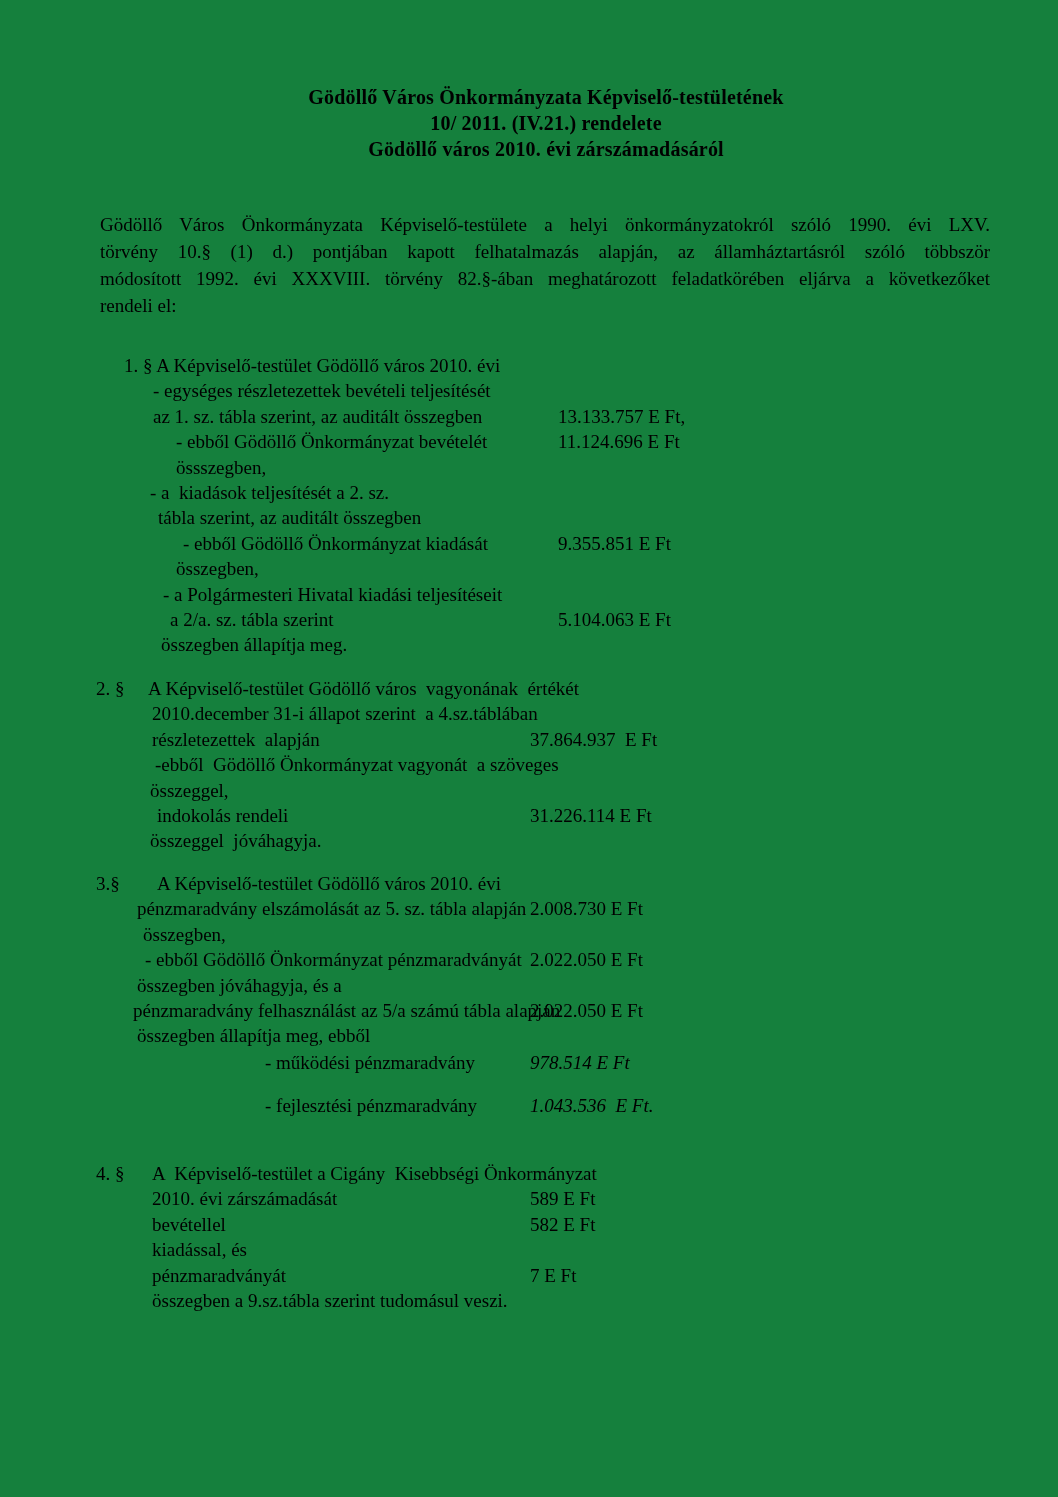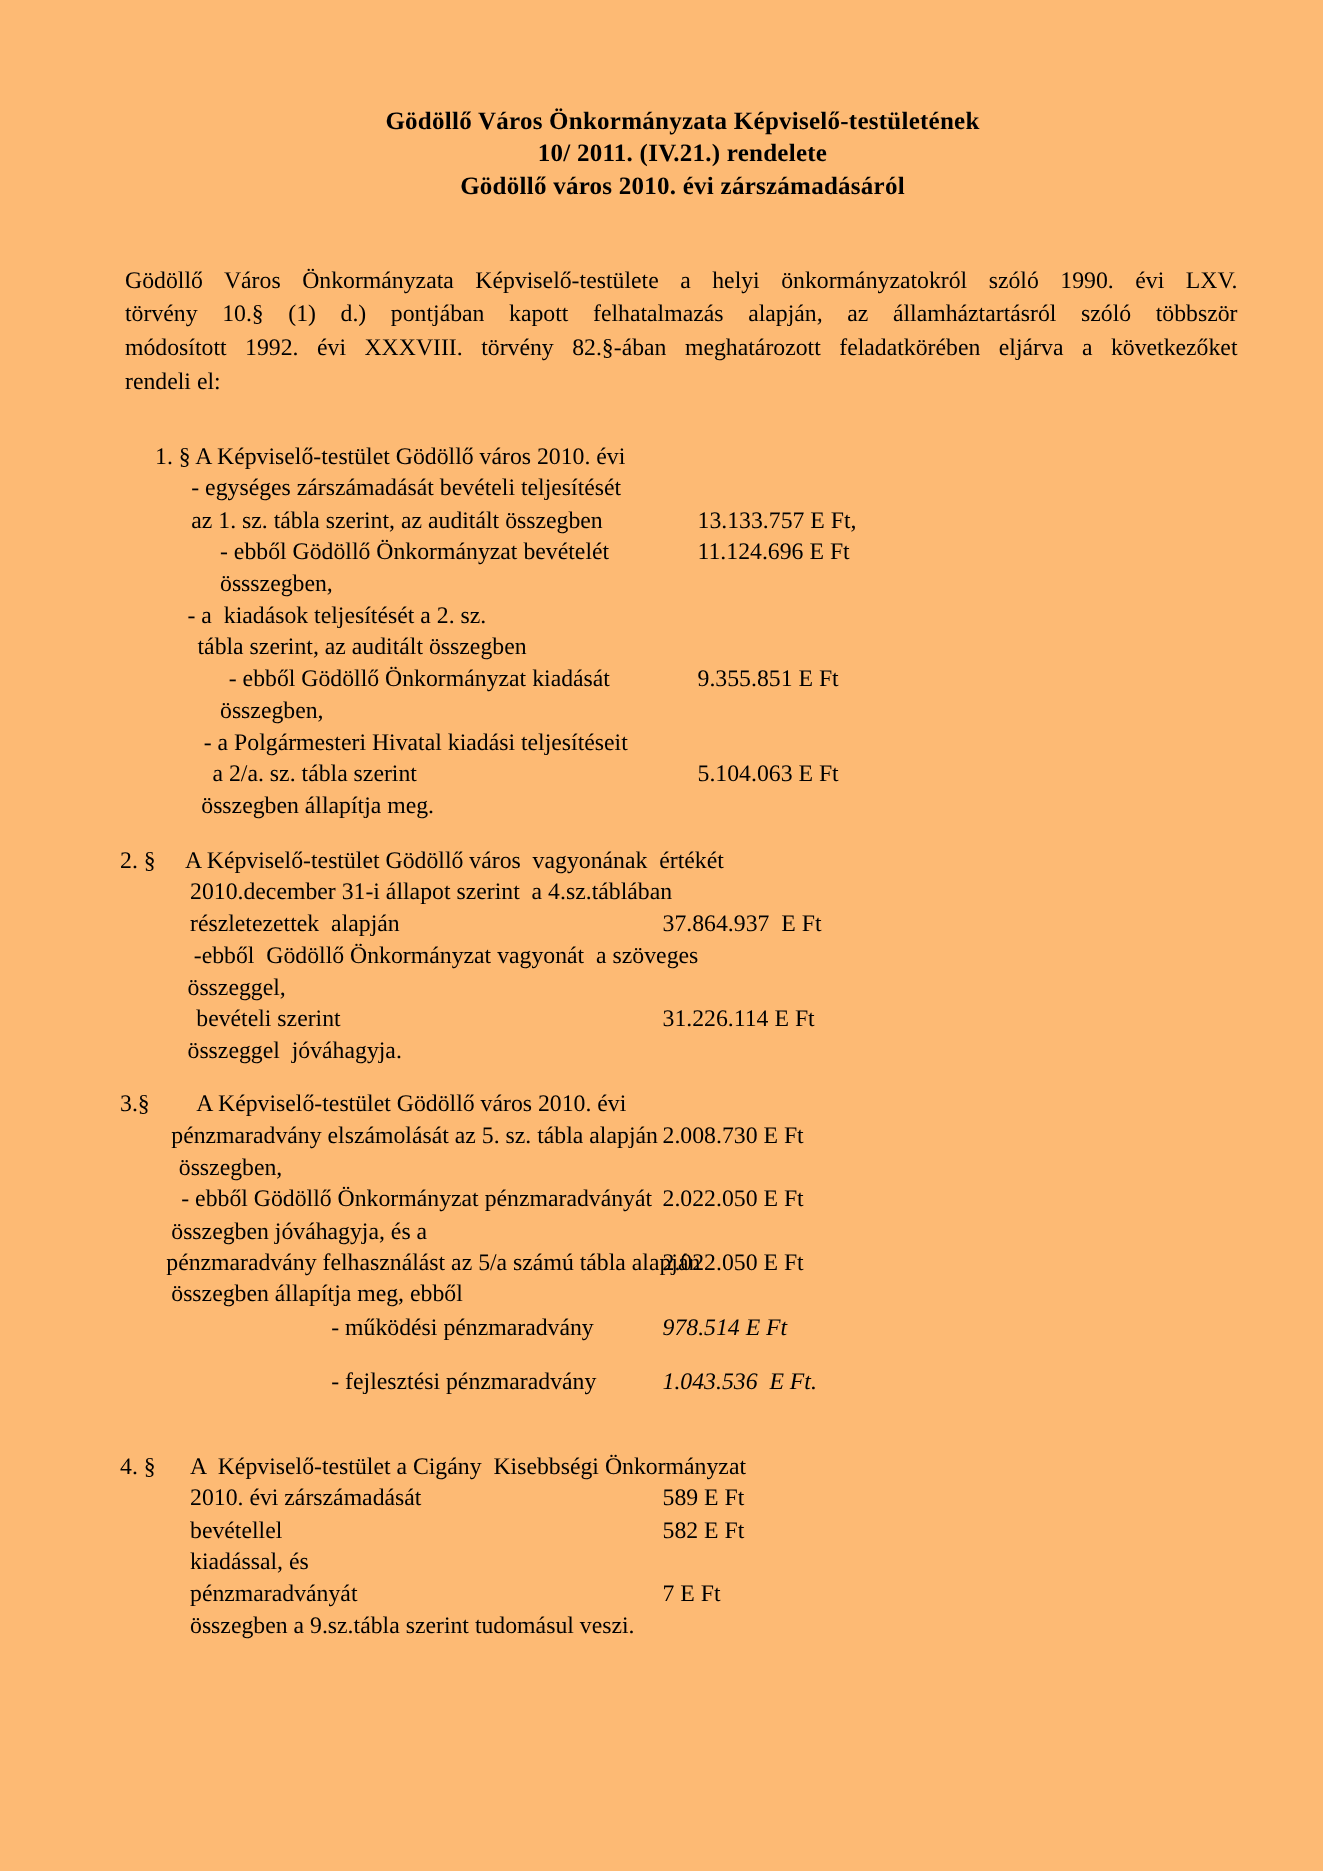--- a/index.html
+++ b/index.html
@@ -1,20 +1,20 @@
 <!DOCTYPE html>
 <html><head>
 <meta charset="utf-8">
 <style>
   html, body { margin: 0; padding: 0; background: #ffffff; }
   .page {
     position: relative;
     width: 1058px;
     height: 1497px;
-    background: #fdba74;
+    background: #15803d;
     color: #000000;
     font-family: "Liberation Serif", serif;
     font-size: 19px;
     overflow: hidden;
   }
   .title {
     position: absolute;
     top: 84px;
     left: 100px;
     width: 892px;
@@ -70,40 +70,40 @@
 
   <div class="intro">
     <div class="jl">Gödöllő Város Önkormányzata Képviselő-testülete a helyi önkormányzatokról szóló 1990. évi LXV.</div>
     <div class="jl">törvény 10.§ (1) d.) pontjában kapott felhatalmazás alapján, az államháztartásról szóló többször</div>
     <div class="jl">módosított 1992. évi XXXVIII. törvény 82.§-ában meghatározott feladatkörében eljárva a következőket</div>
     <div class="jl last">rendeli el:</div>
   </div>
 
   <div class="sec s1">
     <div class="ln" style="padding-left:0"><span>1. § A Képviselő-testület Gödöllő város 2010. évi</span></div>
-    <div class="ln" style="padding-left:29px"><span>- egységes zárszámadását bevételi teljesítését</span></div>
+    <div class="ln" style="padding-left:29px"><span>- egységes részletezettek bevételi teljesítését</span></div>
     <div class="ln" style="padding-left:29px"><span>az 1. sz. tábla szerint, az auditált összegben</span><span class="amt">13.133.757 E Ft,</span></div>
     <div class="ln" style="padding-left:52px"><span>- ebből Gödöllő Önkormányzat bevételét</span><span class="amt">11.124.696 E Ft</span></div>
     <div class="ln" style="padding-left:52px"><span>össszegben,</span></div>
     <div class="ln" style="padding-left:26px"><span>- a  kiadások teljesítését a 2. sz.</span></div>
     <div class="ln" style="padding-left:34px"><span>tábla szerint, az auditált összegben</span></div>
     <div class="ln" style="padding-left:59px"><span>- ebből Gödöllő Önkormányzat kiadását</span><span class="amt">9.355.851 E Ft</span></div>
     <div class="ln" style="padding-left:52px"><span>összegben,</span></div>
     <div class="ln" style="padding-left:39px"><span>- a Polgármesteri Hivatal kiadási teljesítéseit</span></div>
     <div class="ln" style="padding-left:46px"><span>a 2/a. sz. tábla szerint</span><span class="amt">5.104.063 E Ft</span></div>
     <div class="ln" style="padding-left:37px"><span>összegben állapítja meg.</span></div>
   </div>
 
   <div class="sec s2">
     <div class="ln" style="padding-left:52px"><span class="num">2. §</span><span>A Képviselő-testület Gödöllő város  vagyonának  értékét</span></div>
     <div class="ln" style="padding-left:56px"><span>2010.december 31-i állapot szerint  a 4.sz.táblában</span></div>
     <div class="ln" style="padding-left:56px"><span>részletezettek  alapján</span><span class="amt">37.864.937  E Ft</span></div>
     <div class="ln" style="padding-left:59px"><span>-ebből  Gödöllő Önkormányzat vagyonát  a szöveges</span></div>
     <div class="ln" style="padding-left:54px"><span>összeggel,</span></div>
-    <div class="ln" style="padding-left:61px"><span>bevételi szerint</span><span class="amt">31.226.114 E Ft</span></div>
+    <div class="ln" style="padding-left:61px"><span>indokolás rendeli</span><span class="amt">31.226.114 E Ft</span></div>
     <div class="ln" style="padding-left:54px"><span>összeggel  jóváhagyja.</span></div>
   </div>
 
   <div class="sec s3">
     <div class="ln" style="padding-left:61px"><span class="num">3.§</span><span>A Képviselő-testület Gödöllő város 2010. évi</span></div>
     <div class="ln" style="padding-left:41px"><span>pénzmaradvány elszámolását az 5. sz. tábla alapján</span><span class="amt">2.008.730 E Ft</span></div>
     <div class="ln" style="padding-left:47px"><span>összegben,</span></div>
     <div class="ln" style="padding-left:49px"><span>- ebből Gödöllő Önkormányzat pénzmaradványát</span><span class="amt">2.022.050 E Ft</span></div>
     <div class="ln" style="padding-left:41px"><span>összegben jóváhagyja, és a</span></div>
     <div class="ln" style="padding-left:37px"><span>pénzmaradvány felhasználást az 5/a számú tábla alapján</span><span class="amt">2.022.050 E Ft</span></div>

